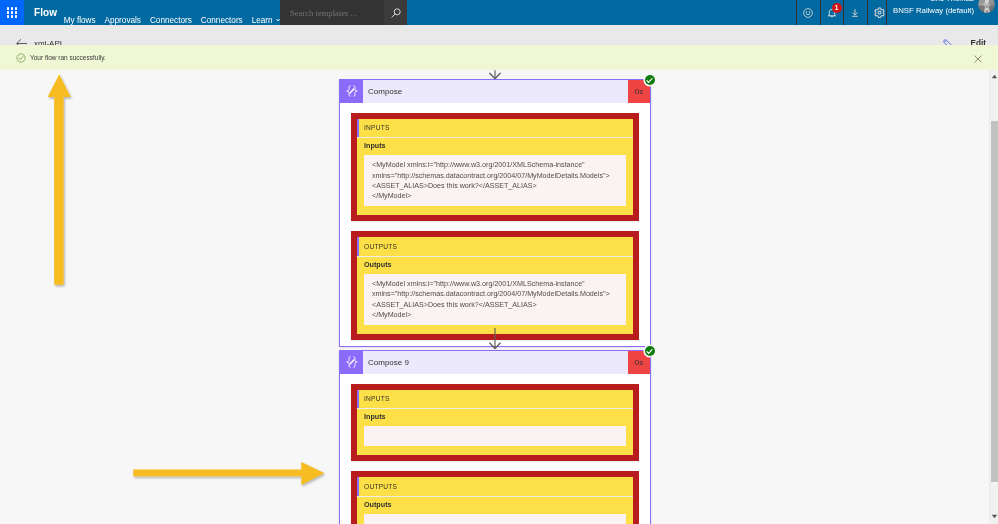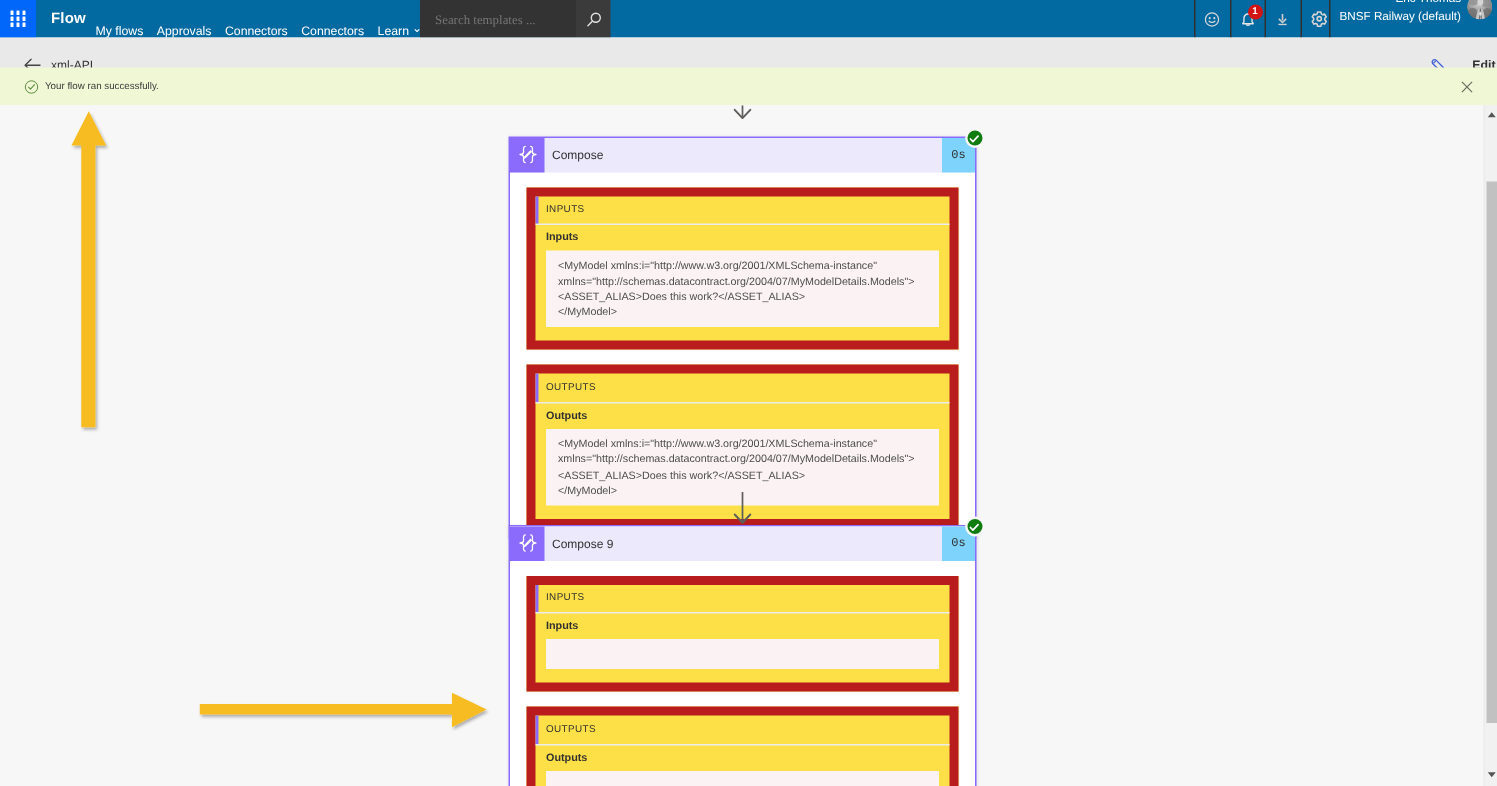--- a/index.html
+++ b/index.html
@@ -25,37 +25,37 @@
   .iconwrap{position:absolute;left:796px;top:0;height:25px;display:flex;align-items:stretch;}
   .userzone{position:absolute;right:0;top:0;height:25px;display:flex;align-items:center;padding:0 3px 16px 6px;border-left:1px solid #303030;cursor:pointer;box-sizing:border-box;}
   .usertext{color:#fff;text-align:right;line-height:11.8px;font-size:7.8px;padding-right:4px;}
   .avatar{width:17px;height:17px;border-radius:50%;overflow:hidden;flex:0 0 17px;}
   .badge{position:absolute;top:3px;left:11px;width:10px;height:10px;border-radius:50%;background:#d21414;color:#fff;font-size:6.5px;font-weight:bold;display:flex;align-items:center;justify-content:center;line-height:1;}
 
   
   .cmdbar{position:absolute;left:0;top:25px;width:998px;height:36px;background:#e9e9e9;display:flex;align-items:center;}
   .backbtn{display:flex;align-items:center;padding-left:15px;cursor:pointer;}
   .flowtitle{font-size:8px;color:#323130;padding-left:5px;}
-  .editbtn{margin-left:auto;display:flex;align-items:center;gap:18px;padding-right:1px;cursor:pointer;}
+  .editbtn{margin-left:auto;display:flex;align-items:center;gap:18px;padding-right:12px;cursor:pointer;}
   .editbtn span{font-size:8.2px;color:#323130;font-weight:bold;}
 
   
   .banner{position:absolute;left:0;top:45px;width:998px;height:25px;background:#eff7d4;display:flex;align-items:center;}
   .banner .btext{font-size:6.5px;color:#3b3b3b;padding-left:4px;}
   .banner .bclose{position:absolute;right:16px;top:50%;transform:translateY(-50%);cursor:pointer;}
 
   
   .canvas{position:absolute;left:0;top:70px;width:990px;height:454px;background:#f7f7f7;overflow:hidden;}
 
   
   .card{position:absolute;background:#fff;border:1px solid #8a6bfb;box-sizing:border-box;box-shadow:0 0.6px 2.2px rgba(0,0,0,.13),0 0.1px 0.5px rgba(0,0,0,.10);}
   .card-head{height:23px;display:flex;align-items:stretch;background:#ece9fd;}
   .card-icon{width:23px;background:#8a6bfb;display:flex;align-items:center;justify-content:center;flex:0 0 23px;}
   .card-title{flex:1 1 auto;display:flex;align-items:center;font-size:8px;color:#323130;padding-left:5px;}
-  .card-dur{width:22px;background:#7dd3fc;display:flex;align-items:center;justify-content:center;font-size:8px;color:#323130;flex:0 0 22px;font-family:Liberation Mono, monospace;}
+  .card-dur{width:22px;background:#ef4444;display:flex;align-items:center;justify-content:center;font-size:8px;color:#323130;flex:0 0 22px;}
   .statusdot{position:absolute;width:10px;height:10px;border-radius:50%;background:#107c10;right:-4.7px;top:-4.2px;display:flex;align-items:center;justify-content:center;box-shadow:0 0 0 1.6px #f7f7f7;}
   .card-body{padding:10px 11px 6px 11px;}
   .section{border:6px solid #b91c1c;background:#fde047;box-sizing:border-box;box-shadow:0 0.5px 1.3px rgba(0,0,0,.09);}
   .section + .section{margin-top:10px;}
   .sec-head{height:18.8px;display:flex;align-items:center;border-bottom:1px solid #ececec;position:relative;}
   .sec-head::before{content:"";position:absolute;left:0;top:0;bottom:0;width:2.1px;background:#8a6bfb;}
   .sec-head span{font-size:6.6px;color:#323130;letter-spacing:.25px;padding-left:7px;}
   .sec-body{padding:3px 7px 9px 7px;}
   .sec-label{font-size:7.2px;color:#323130;font-weight:bold;padding:0 0 5px 0px;line-height:9px;}
   .codebox{background:#fbf3f3;padding:5px 8px;font-size:7.15px;color:#4d4d4d;line-height:10.25px;white-space:pre;}
@@ -226,21 +226,21 @@
     </div>
   </div>
 
   <div class="canvas">
 
     <svg class="connector" style="left:487px;top:0px" width="16" height="10" viewBox="0 0 16 10">
       <line x1="8" y1="0.3" x2="8" y2="8.2" stroke="#605e5c" stroke-width="1.15"></line>
       <path d="M2.8 3.2 L8 8.7 L13.2 3.2" fill="none" stroke="#605e5c" stroke-width="1.3" stroke-linecap="round" stroke-linejoin="round"></path>
     </svg>
 
-    <div class="card" id="card1" style="left:339px;top:8.5px;width:312px;margin-top:12px;">
+    <div class="card" id="card1" style="left:339px;top:8.5px;width:312px;">
       <div class="statusdot">
         <svg width="9" height="9" viewBox="0 0 12 12">
           <path d="M2.6 6.2 L4.8 8.5 L9.4 3.6" fill="none" stroke="#fff" stroke-width="1.5" stroke-linecap="round" stroke-linejoin="round"></path>
         </svg>
       </div>
       <div class="card-head">
         <div class="card-icon">
           <svg width="14" height="14" viewBox="0 0 40 40">
             <g fill="none" stroke="#ffffff" stroke-width="2.5" stroke-linecap="round" stroke-linejoin="round">
               <path d="M14.8 4.6 C10.4 4.6 11.6 11.2 11.6 15.2 C11.6 18.4 8.8 19.6 4.8 20 C8.8 20.4 11.6 21.6 11.6 24.8 C11.6 28.8 10.4 35.4 14.8 35.4"></path>

